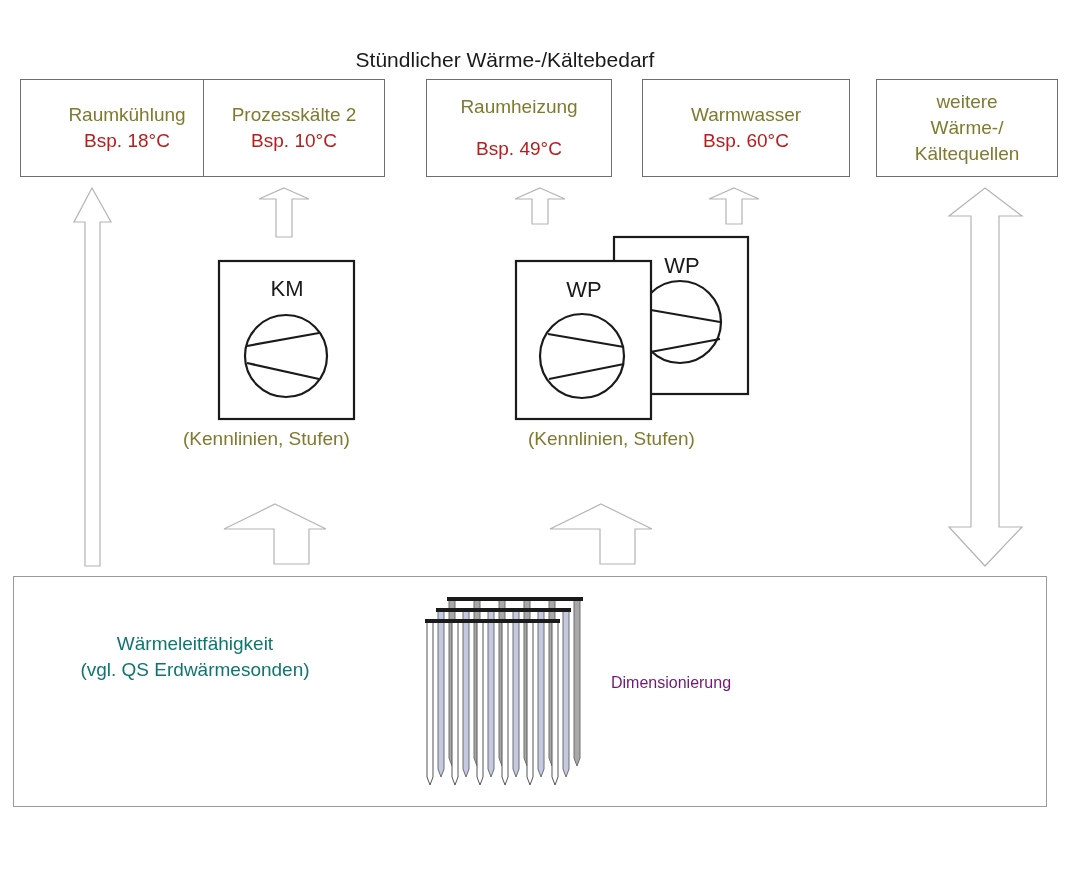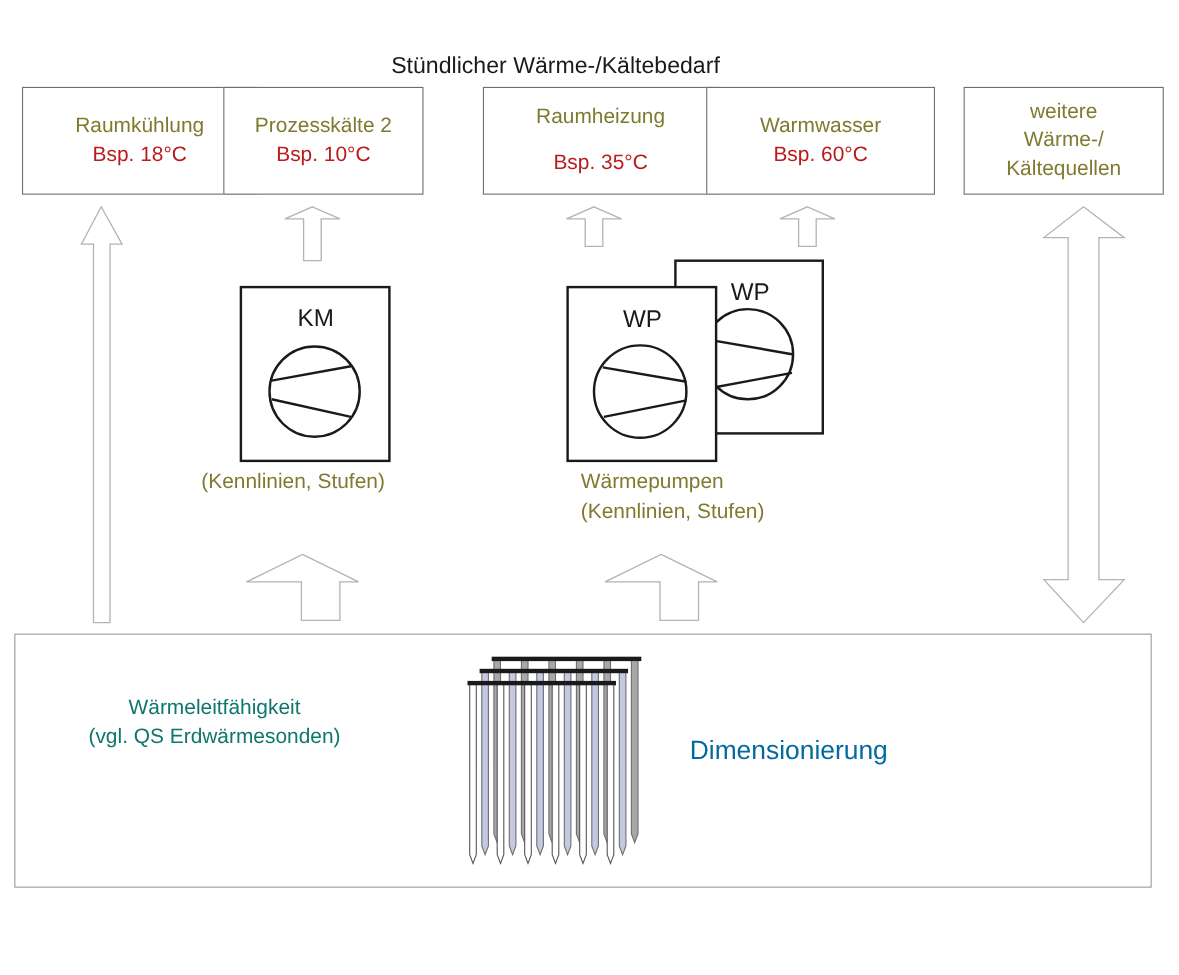--- a/index.html
+++ b/index.html
@@ -10,40 +10,40 @@
   .box { position:absolute; border:1px solid #6e6e6e; background:#fff; box-sizing:border-box;
          display:flex; flex-direction:column; align-items:center; justify-content:center;
          font-size:19px; line-height:26px; text-align:center; }
   .olive { color:#7f7a2e; }
   .dark { color:#b91c1c; }
   .label { position:absolute; font-size:19px; line-height:27px; }
   .soil { position:absolute; left:13px; top:576px; width:1034px; height:231px;
           border:1px solid #9a9a9a; box-sizing:border-box; }
   .soil-text { position:absolute; left:40px; width:310px; top:631px; text-align:center;
                font-size:19px; line-height:26px; color:#0f766e; }
-  .dim-text { position:absolute; left:627px; top:670px; font-size:24px; line-height:26px; color:#0369a1; }
+  .dim-text { position:absolute; left:611px; top:670px; font-size:16px; line-height:26px; color:#701a75; }
   svg { position:absolute; left:0; top:0; }
   .machine-label { font-family:"Liberation Sans", sans-serif; font-size:22px; fill:#1a1a1a; }
 </style>
 </head>
 <body>
 
 <div class="abs title">Stündlicher Wärme-/Kältebedarf</div>
 
 <div class="box" style="left:3px;top:79px;width:214px;height:98px;margin-left:17px;">
   <span class="olive">Raumkühlung</span>
   <span class="dark">Bsp. 18°C</span>
 </div>
 <div class="box" style="left:203px;top:79px;width:182px;height:98px;align-items:center;">
   <span class="olive">Prozesskälte 2</span>
   <span class="dark">Bsp. 10°C</span>
 </div>
-<div class="box" style="left:439px;top:79px;width:214px;height:98px;gap:16px;">
+<div class="box" style="left:426px;top:79px;width:186px;height:98px;gap:16px;">
   <span class="olive">Raumheizung</span>
-  <span class="dark">Bsp. 35°C</span>
+  <span class="dark">Bsp. 49°C</span>
 </div>
 <div class="box" style="left:642px;top:79px;width:208px;height:98px;">
   <span class="olive">Warmwasser</span>
   <span class="dark">Bsp. 60°C</span>
 </div>
 <div class="box" style="left:876px;top:79px;width:182px;height:98px;">
   <span class="olive">weitere</span>
   <span class="olive">Wärme-/</span>
   <span class="olive">Kältequellen</span>
 </div>
@@ -125,15 +125,14 @@
         <polygon points="552,622 558,622 558,777 555,785 552,777" fill="#ffffff" stroke="#555555" stroke-width="1"></polygon>
         <rect x="425" y="619" width="135" height="4" fill="#1a1a1a"></rect>
       </g>
     </g>
 </svg>
 
 <div class="label olive" style="left:183px;top:425px;">
   <div>(Kennlinien, Stufen)</div>
 </div>
 <div class="label olive" style="left:528px;top:425px;">
-  <div>Wärmepumpen</div>
   <div>(Kennlinien, Stufen)</div>
 </div>
 
 </body></html>

